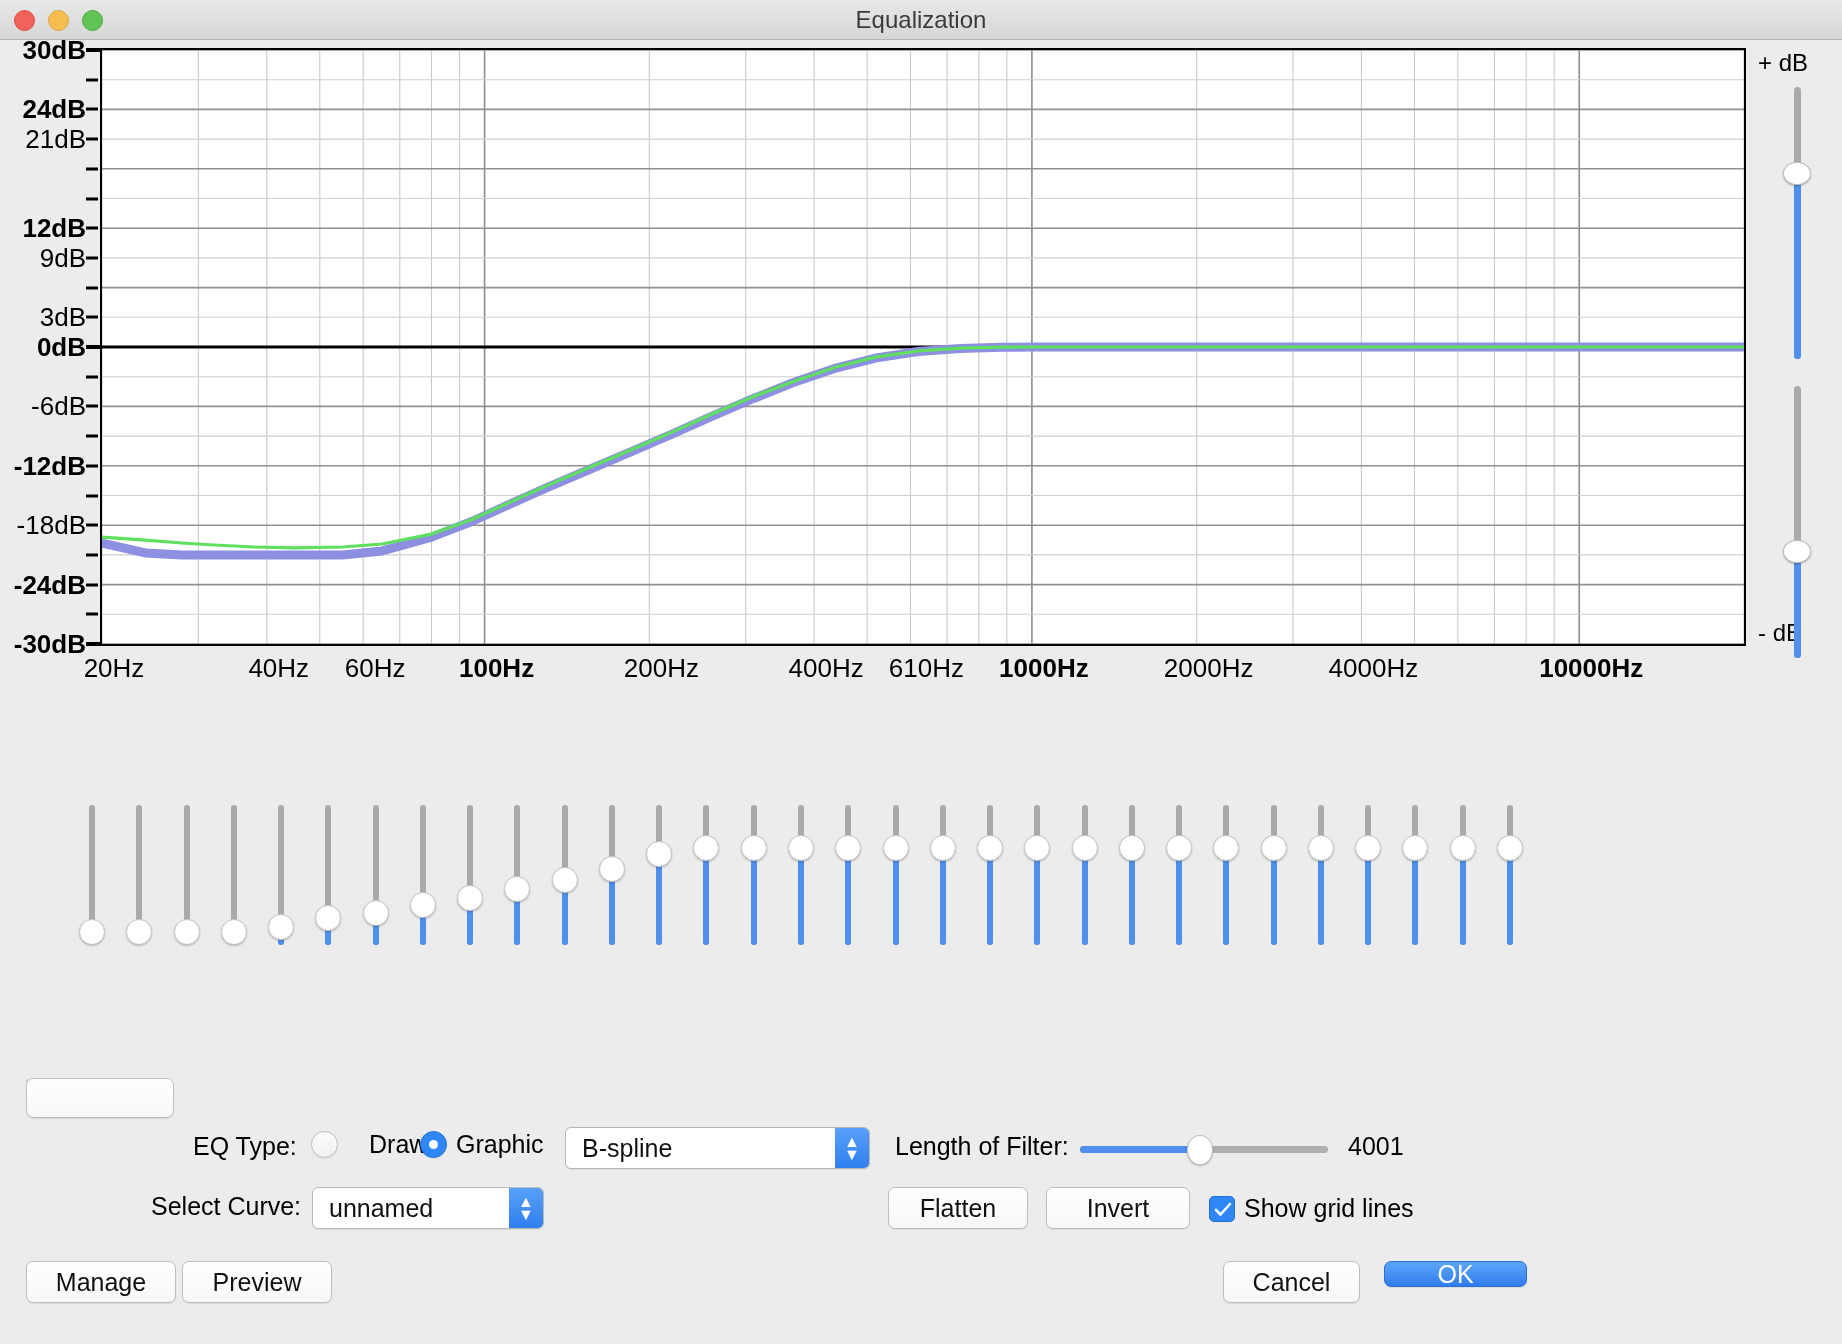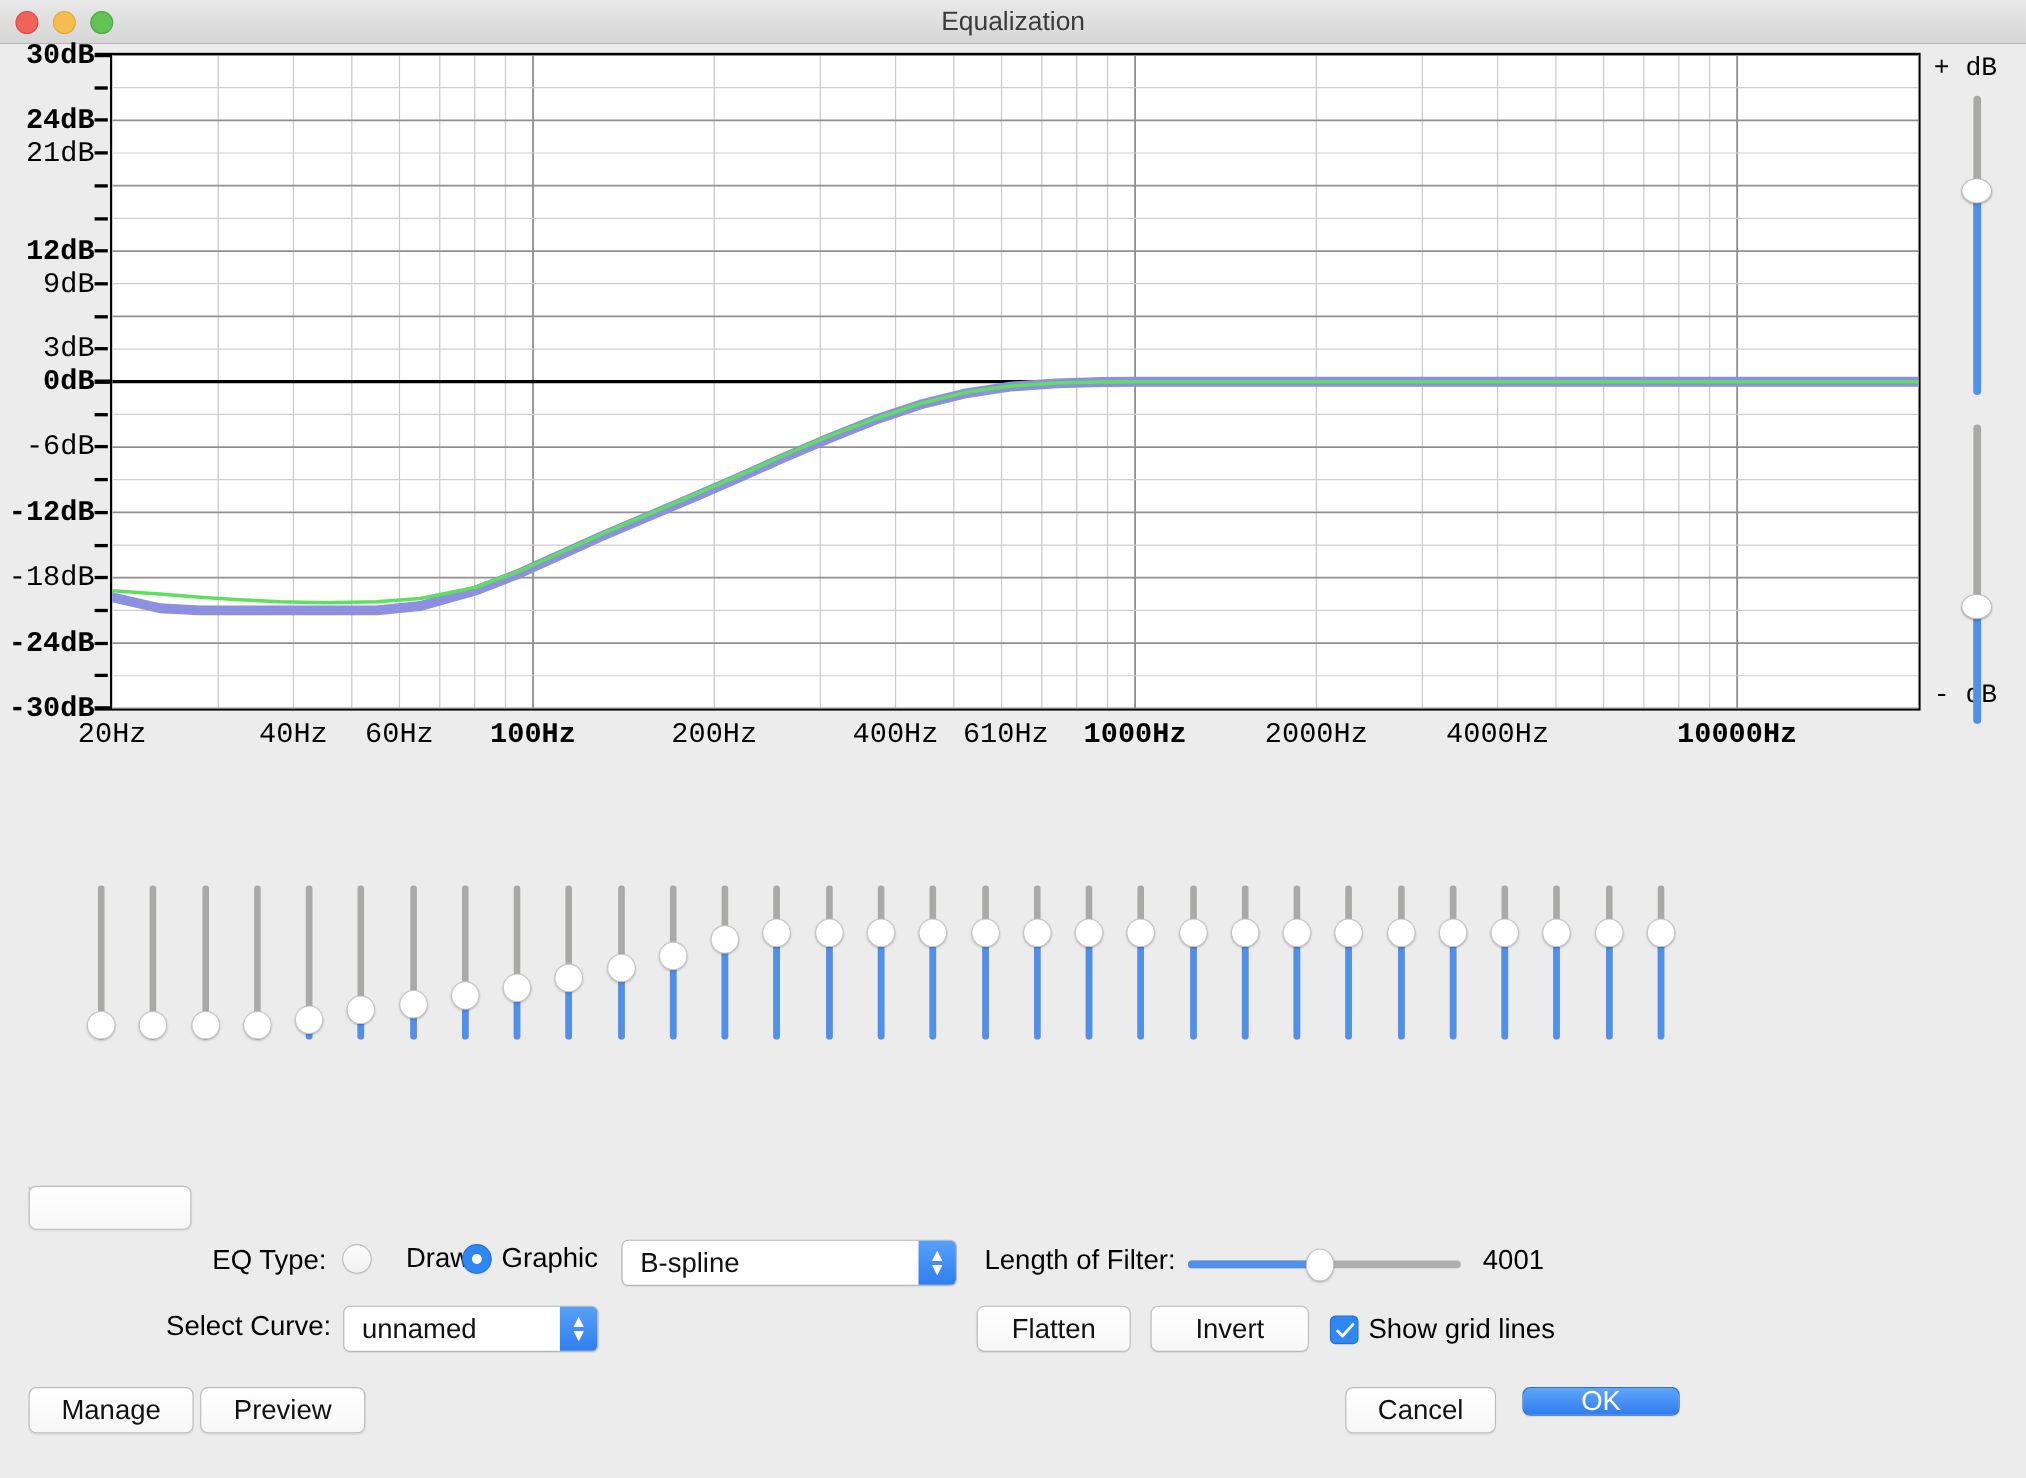--- a/index.html
+++ b/index.html
@@ -36,21 +36,21 @@
   #window-title {
     position: absolute; left: 0; top: 0;
     width: 1842px; height: 40px;
     line-height: 40px; text-align: center;
     font-size: 24px; color: #3b3b3b;
   }
 
   
   #graph-panel {
     position: absolute; left: 0; top: 41px;
-    width: 1518px; height: 710px; font-family: Liberation Mono, monospace;
+    width: 1518px; height: 710px;
   }
   #ylabels {
     position: absolute; left: 0; top: 0;
     width: 100px; height: 710px;
   }
   .ylabel {
     position: absolute; right: 14px;
     font-size: 26px; color: #000;
     text-align: right; white-space: nowrap;
     transform: translateY(-50%);
@@ -73,20 +73,21 @@
 
   #xlabels {
     position: absolute; left: 0; top: 612px;
     width: 1842px; height: 60px;
   }
   .xlabel {
     position: absolute; top: 0;
     font-size: 26px; color: #000;
     white-space: nowrap;
     transform: translateX(-50%);
+    margin-left: 12px;
   }
   .xlabel.bold { font-weight: bold; }
 
   
   .dblabel {
     position: absolute;
     font-size: 24px; color: #000; white-space: nowrap;
   }
   #plus-db { left: 1758px; top: 8px; }
   #minus-db { left: 1758px; top: 578px; }

